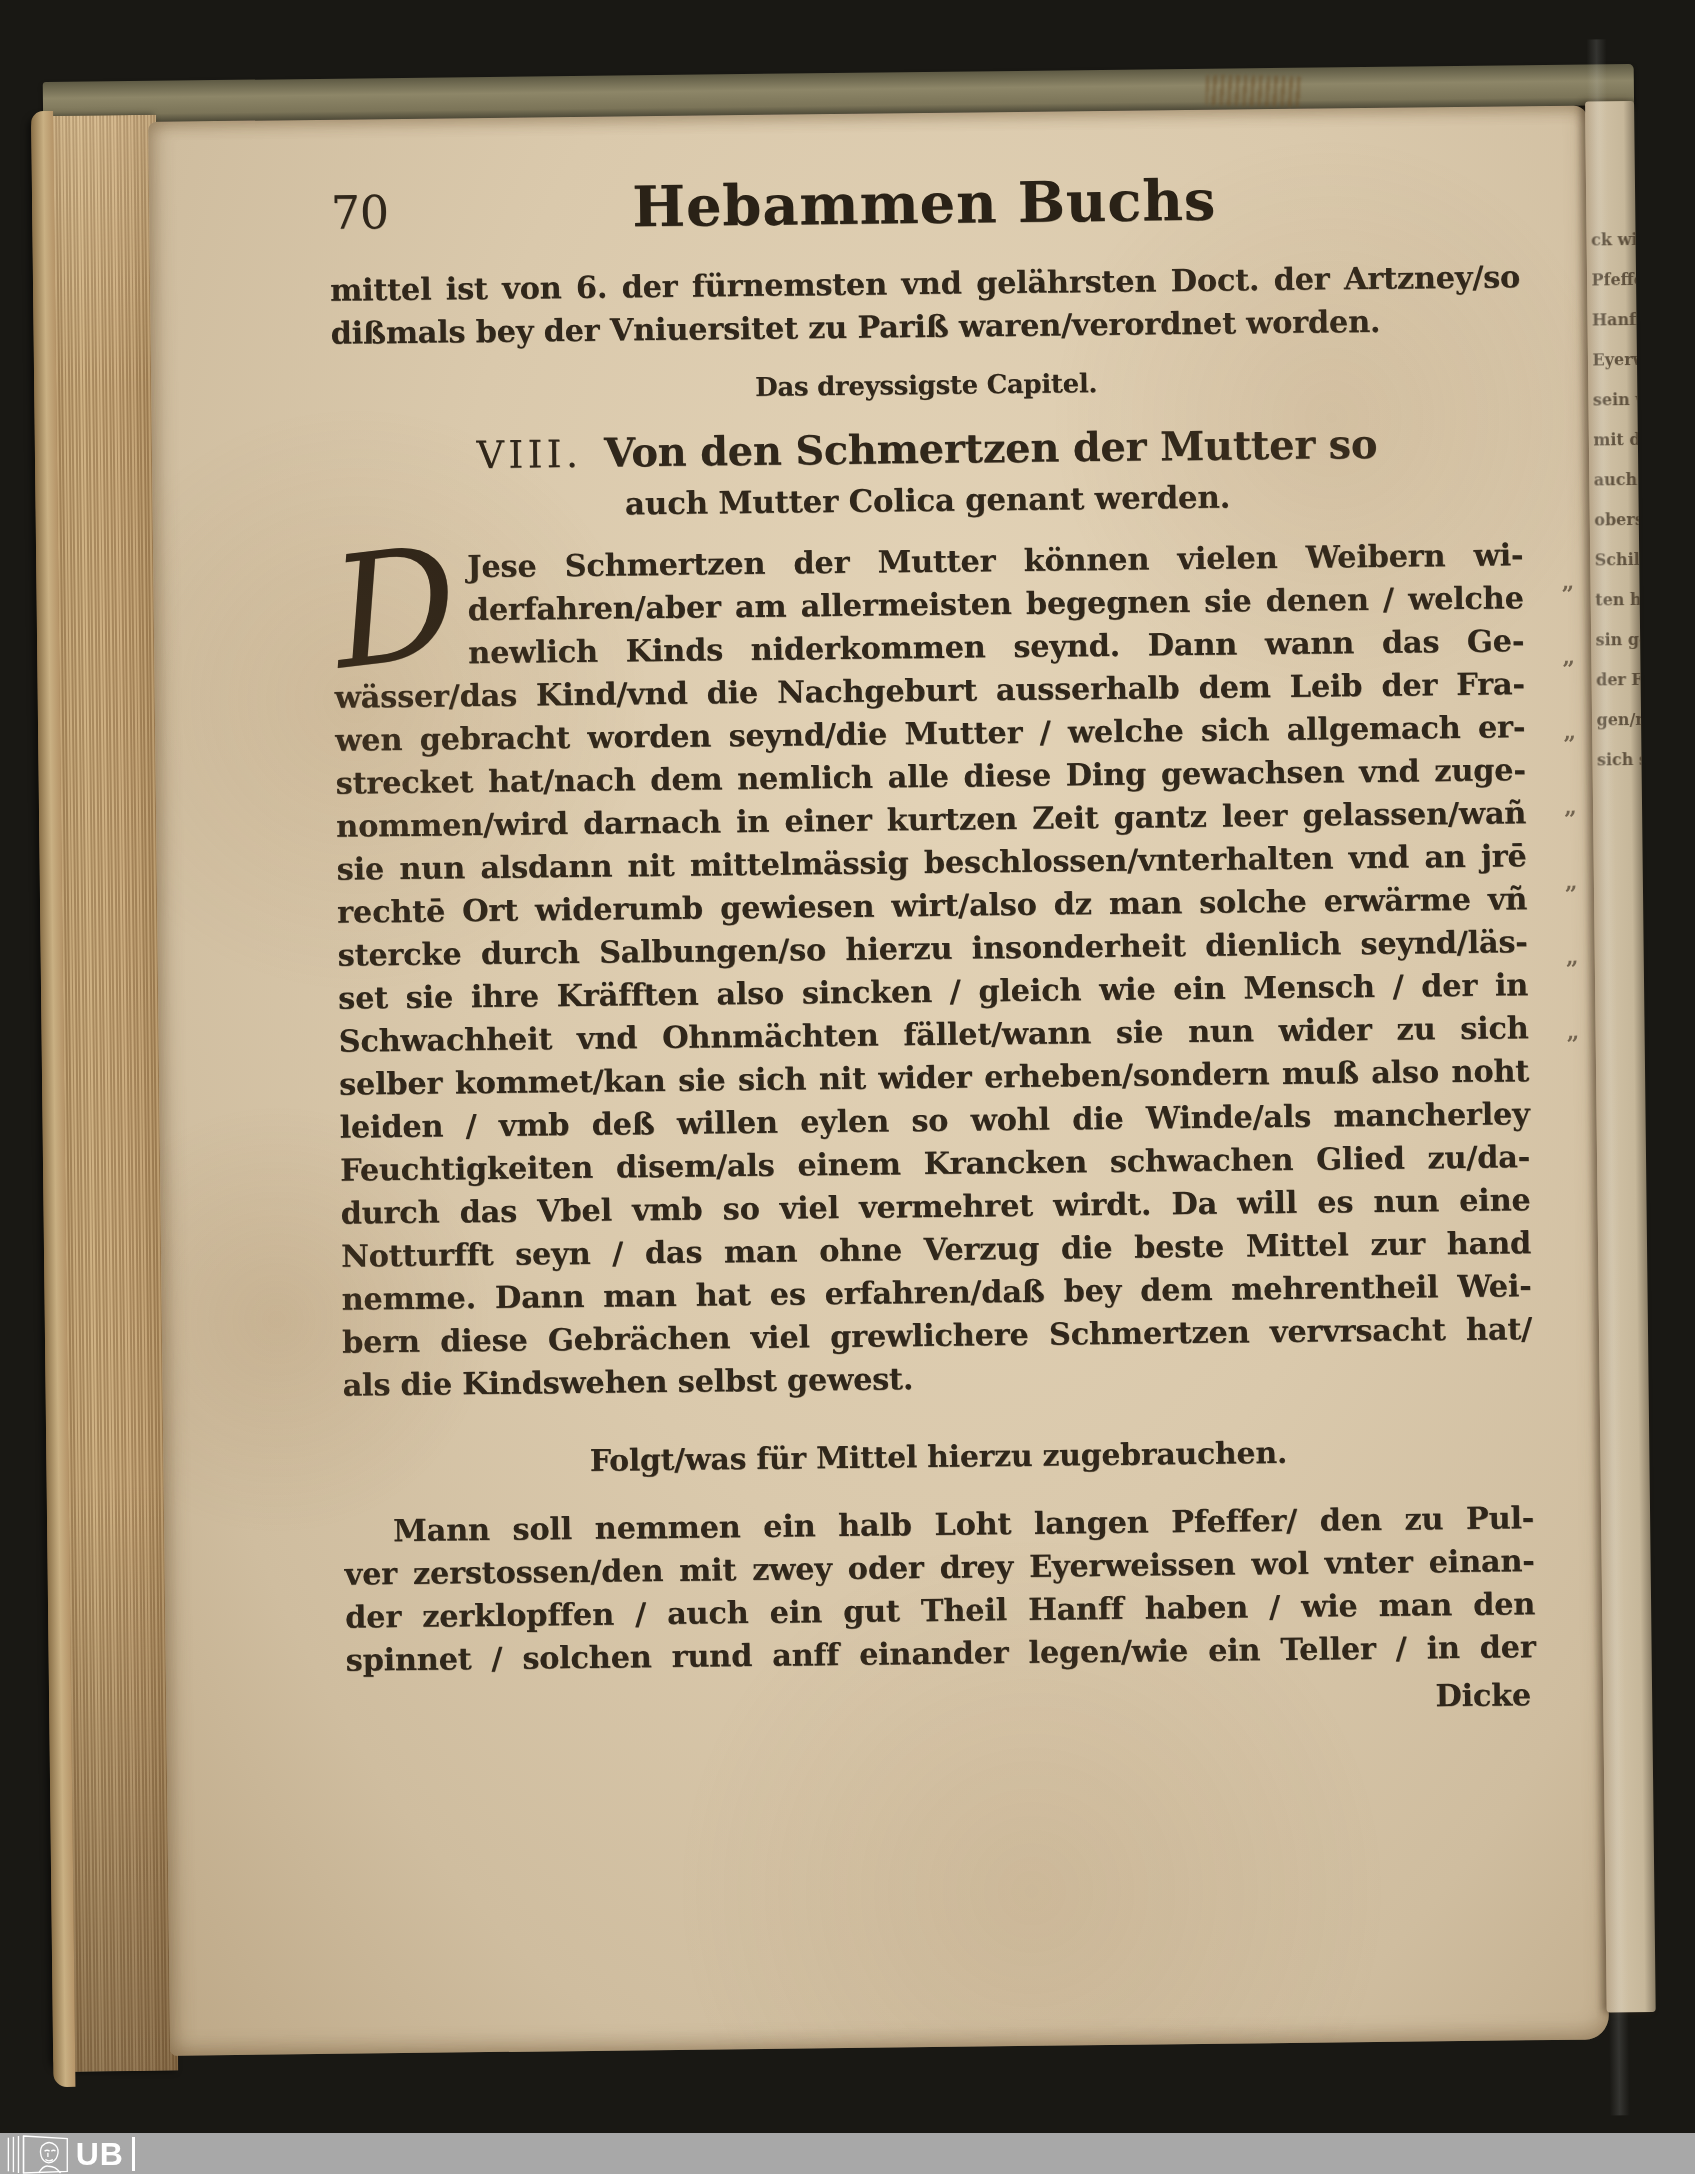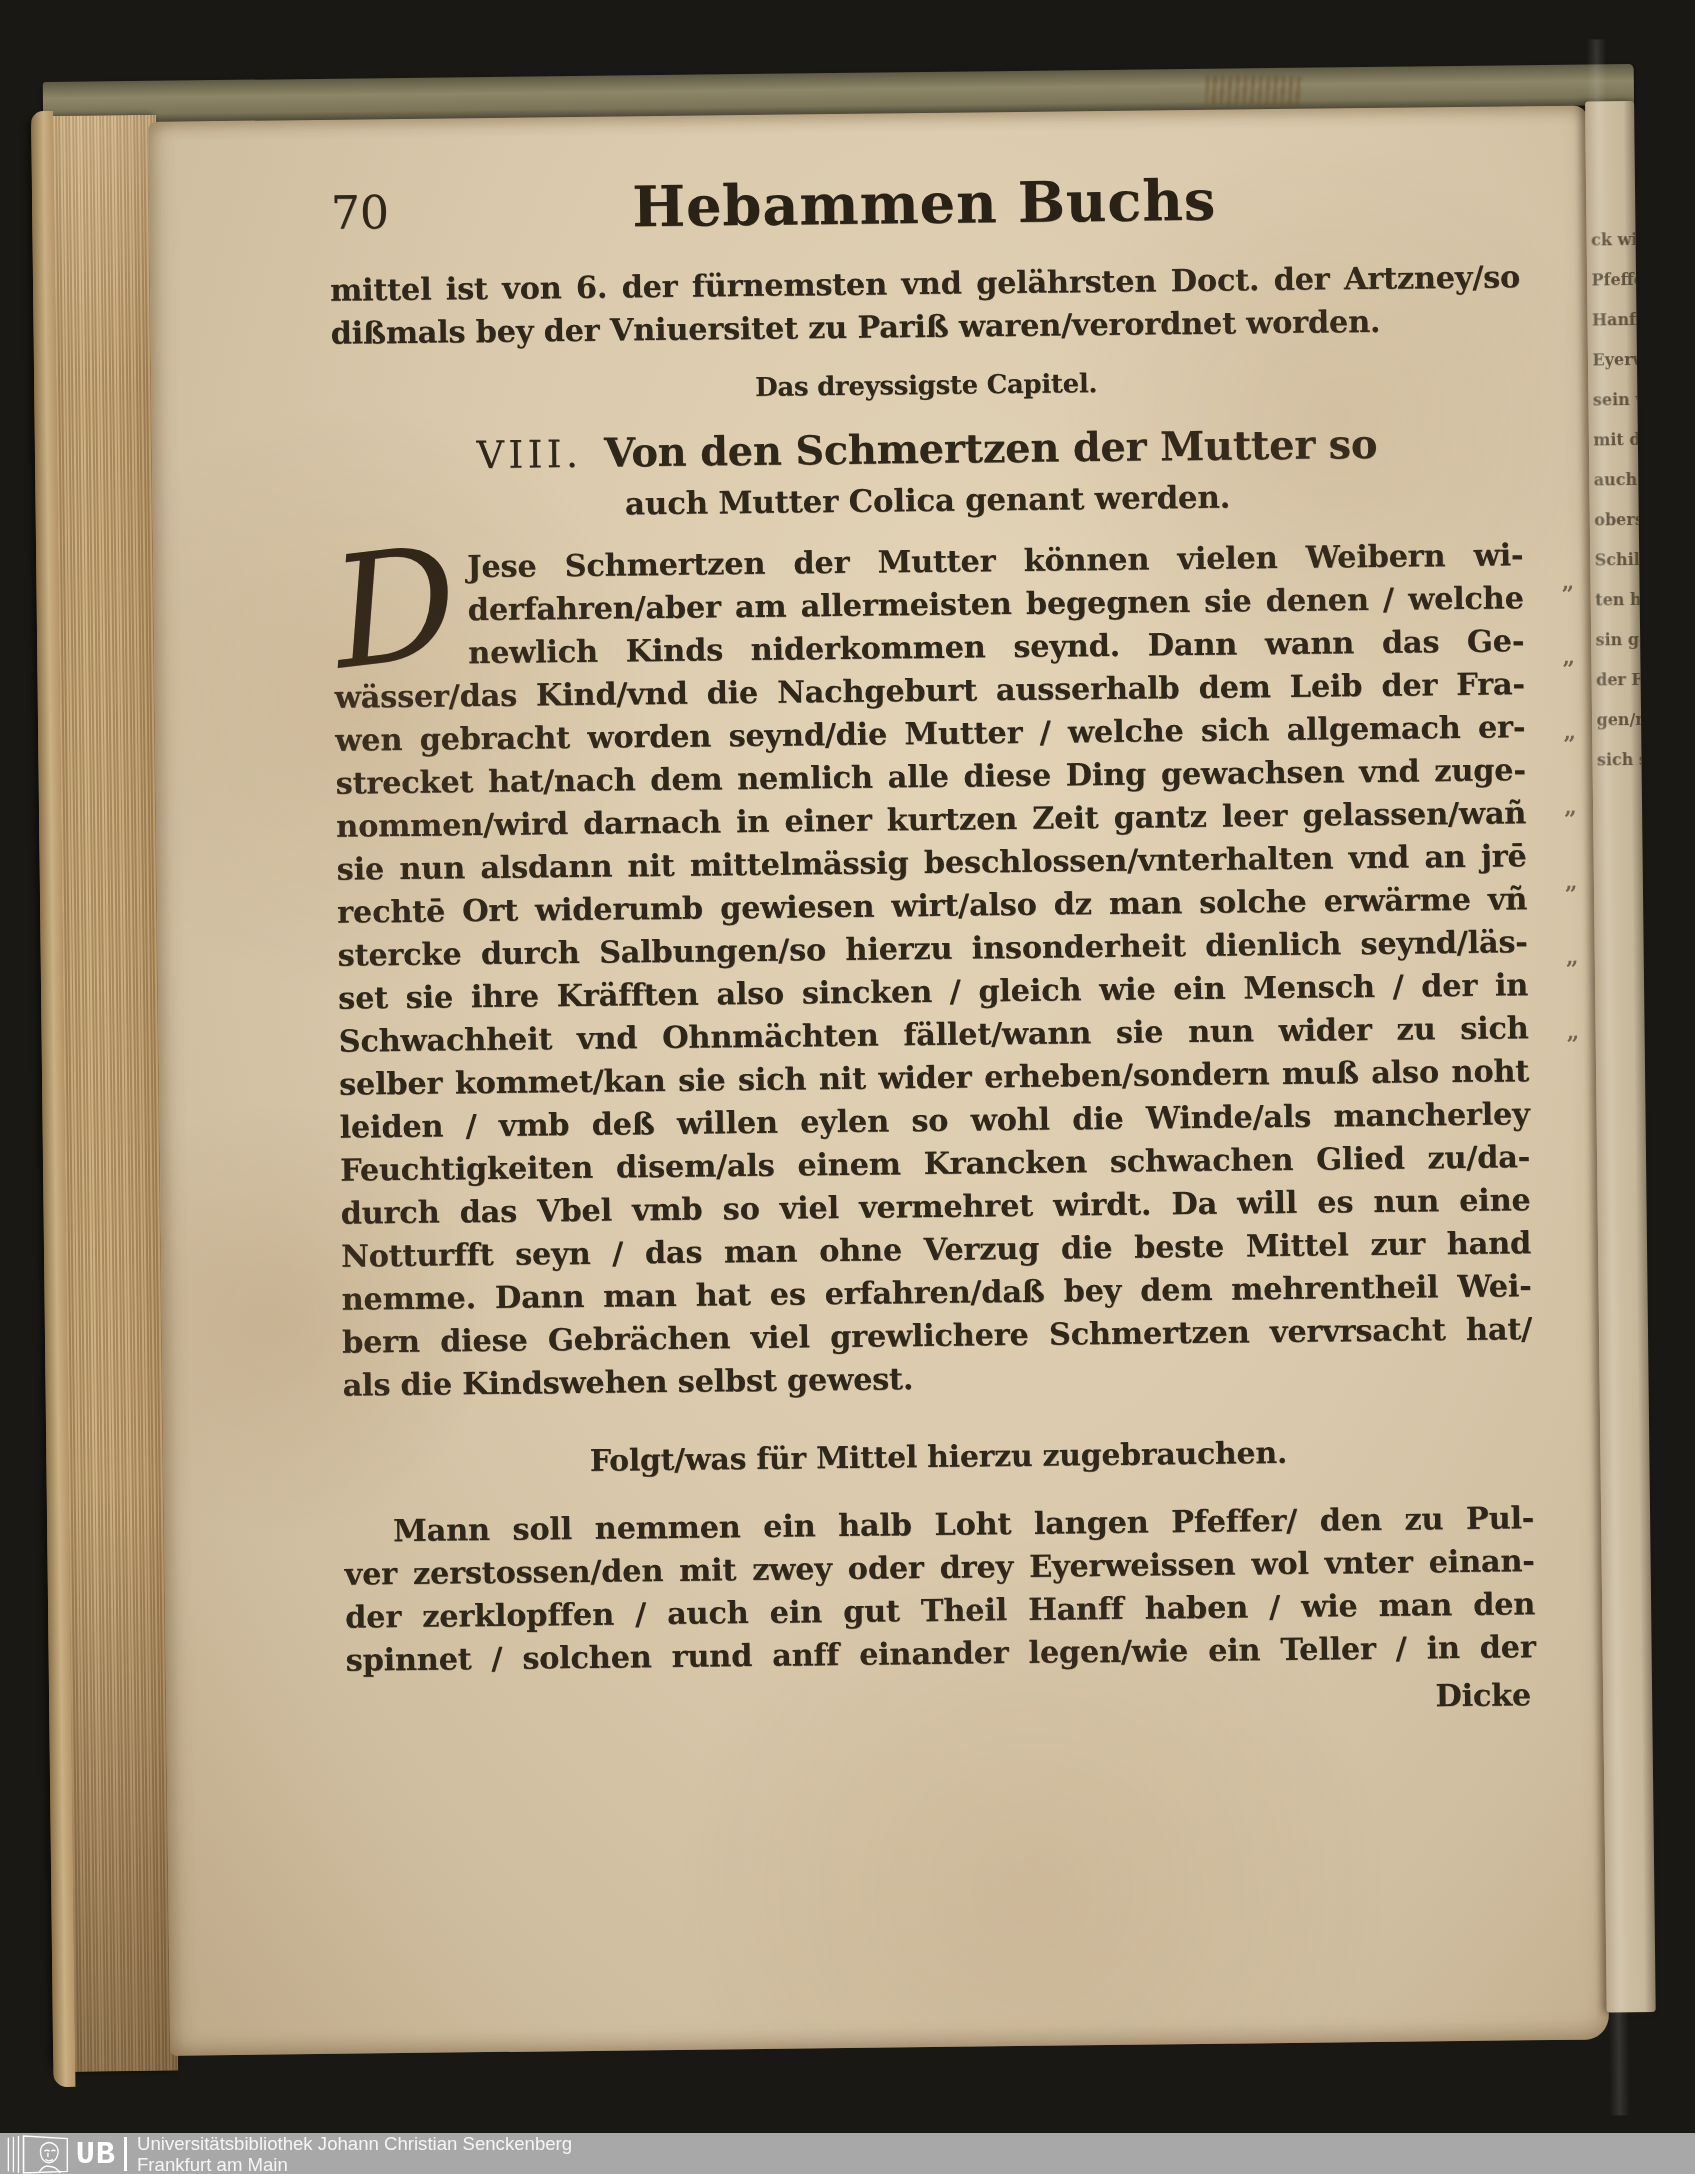--- a/index.html
+++ b/index.html
@@ -110,21 +110,21 @@
   }
   
   .footer{
     position:absolute;left:0;right:0;bottom:0;height:42px;
     background:#a8a8a8;
     display:flex;align-items:center;
     font-family:"Liberation Sans",sans-serif;
   }
   .logo{display:flex;align-items:center;height:100%;margin-left:5.1px;}
   .ub-text{
-    color:#ffffff;font-family:Liberation Mono, monospace;font-weight:bold;
+    color:#ffffff;font-family:Liberation Sans, sans-serif;font-weight:bold;
     font-size:32px;letter-spacing:0.8px;margin-left:1.7px;
   }
   .logo-divider{width:2.5px;height:34px;background:#ffffff;margin:0 10.2px 0 8.5px;}
   .footer-text{color:#f5f5f5;font-size:18.6px;line-height:21px;}
 </style>
 </head>
 <body>
 
 <div class="book">
   <div class="cover-top"></div>
@@ -234,18 +234,14 @@
         <line x1="22" y1="2" x2="22" y2="46"></line>
         <path d="M22 2 L74 5 L74 44 L22 46 Z"></path>
         <path d="M44 14 Q52 6 60 13 Q65 18 62 26 Q60 33 52 34 Q45 33 43 26 Q41 19 44 14 Z"></path>
         <path d="M47 20 Q50 18 53 20 M55 20 Q58 18 60 20 M51 22 L51 27 M48 30 Q52 33 57 30"></path>
         <path d="M40 46 Q46 36 52 38 Q60 38 66 46"></path>
       </g>
     </svg>
     <span class="ub-text">UB</span>
     <span class="logo-divider"></span>
   </div>
-  <div class="footer-text">
-    <div>Universitätsbibliothek Johann Christian Senckenberg</div>
-    <div>Frankfurt am Main</div>
-  </div>
 </div>
 
 
 </body></html>

